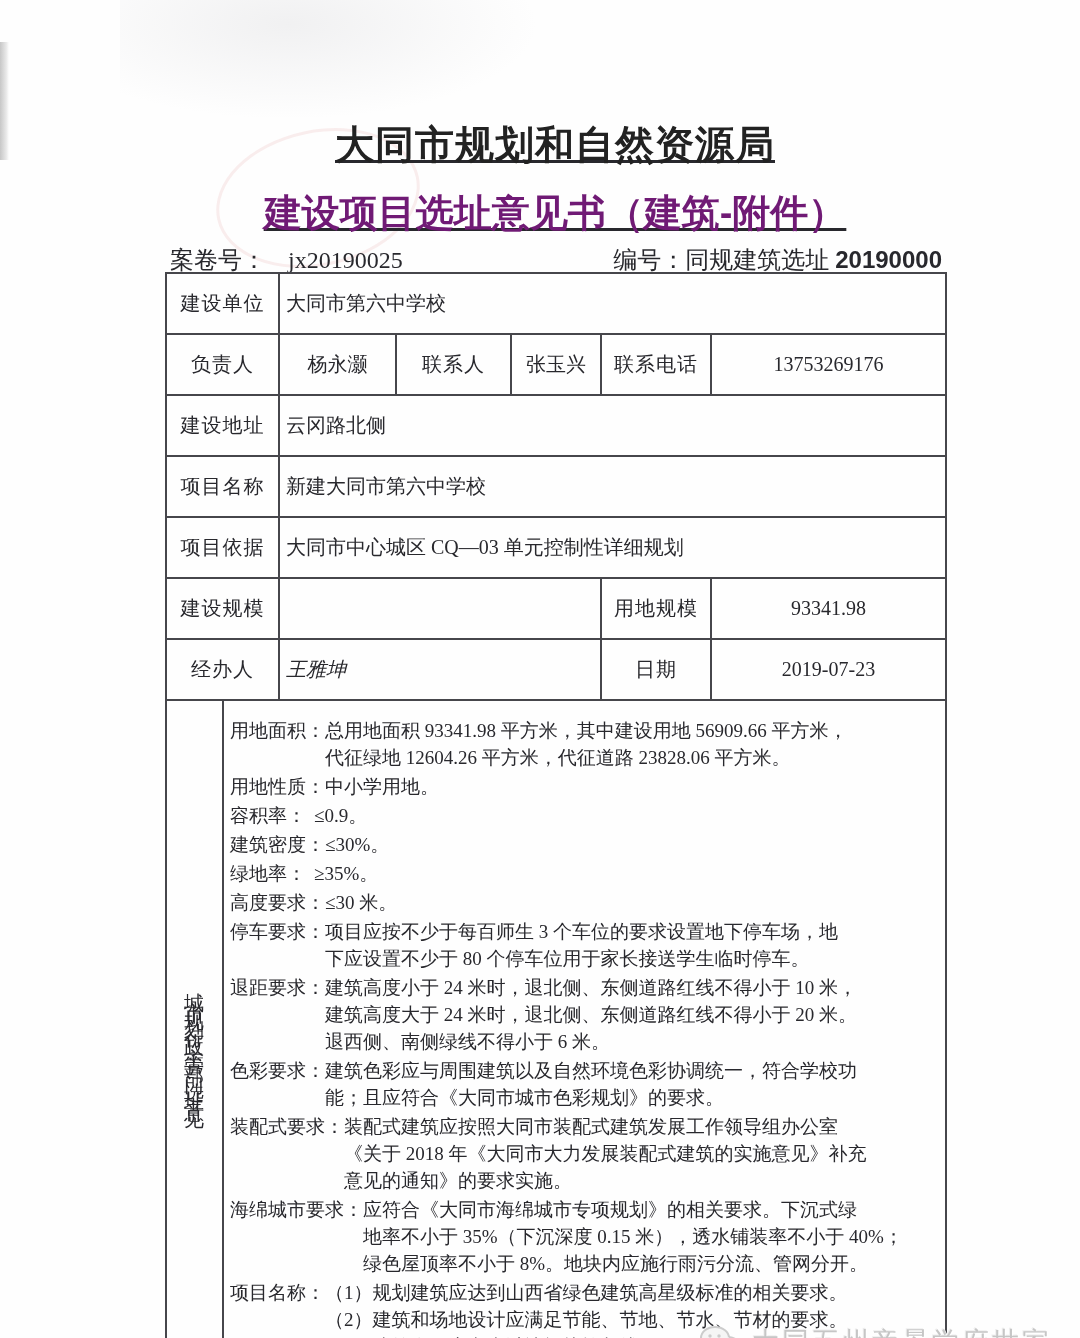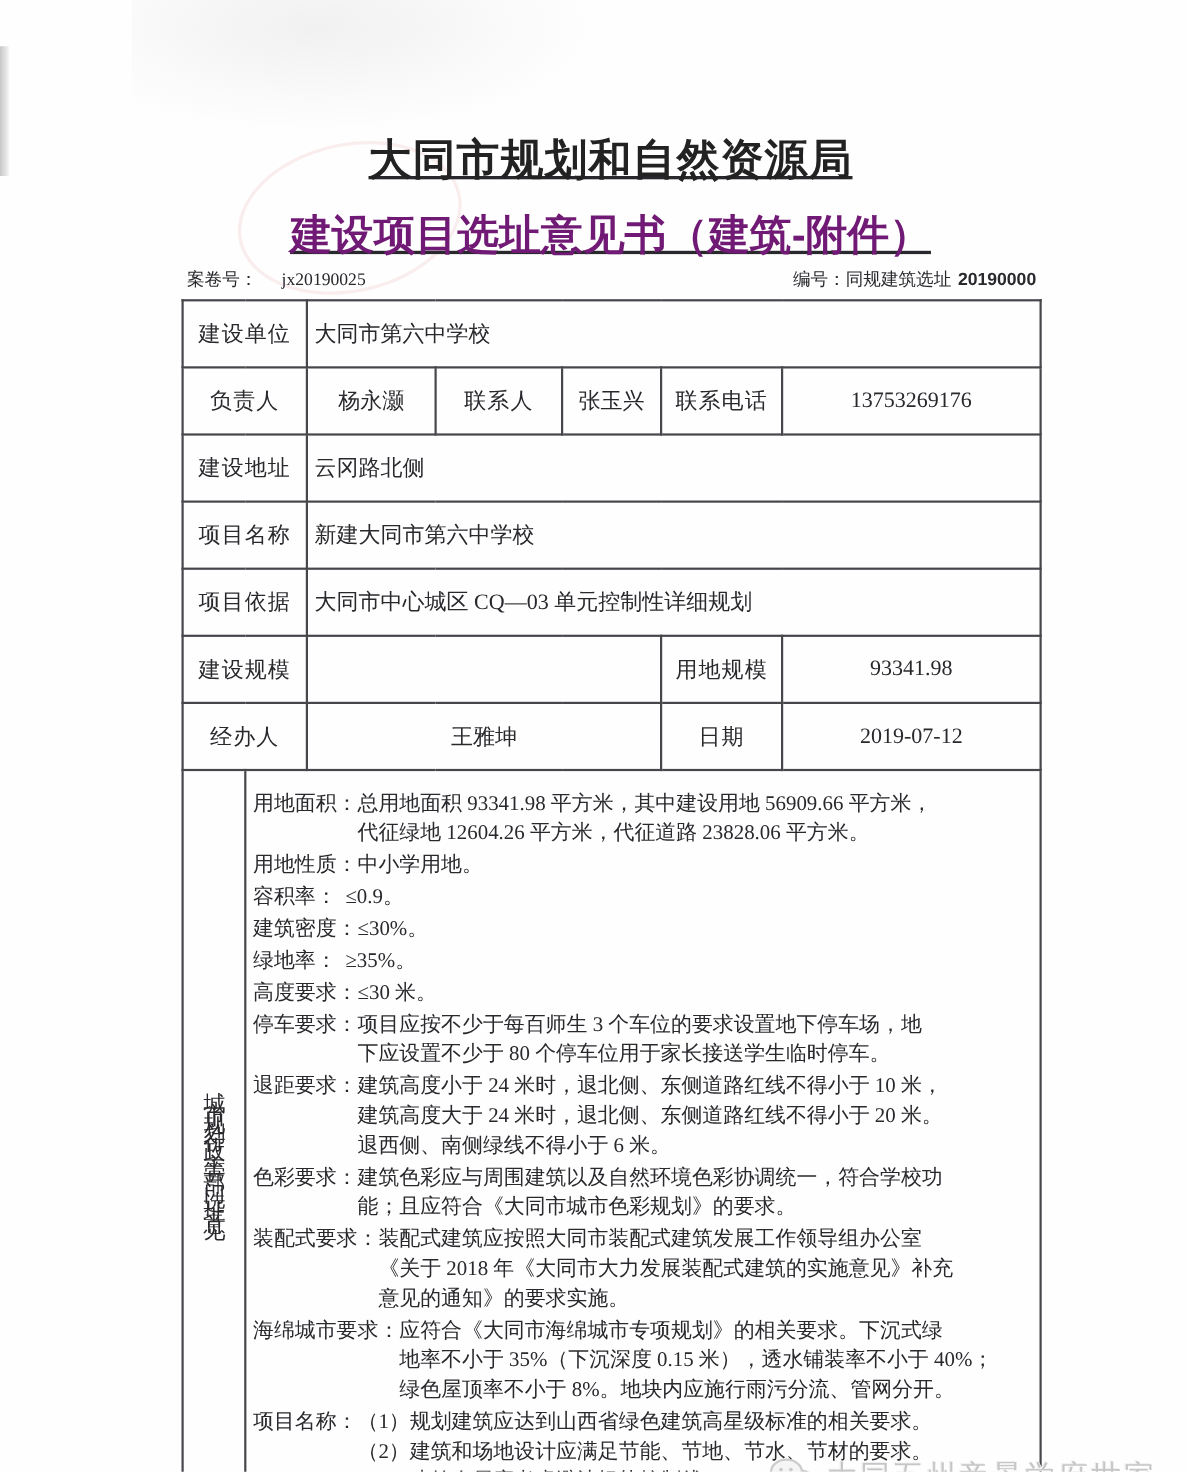--- a/index.html
+++ b/index.html
@@ -34,42 +34,42 @@
     font-weight:bold;font-size:39px;letter-spacing:1px;color:#222;
   }
   .title2{
     font-family:"Liberation Sans","DejaVu Sans",sans-serif;
     font-weight:bold;font-size:38px;letter-spacing:0px;color:#701a75;
     margin-top:16px;
   }
   .meta{
     position:absolute;left:170px;top:244px;width:772px;
     display:flex;justify-content:space-between;align-items:baseline;
-    font-size:16px;
+    font-size:24px;
   }
   .meta .pair{display:flex;align-items:baseline;}
   .meta .case-gap{margin-left:22px;}
   .meta .no-value{margin-left:6px;}
   .meta .no-value b{font-family:"Liberation Sans","DejaVu Sans",sans-serif;}
 
   table.form{
     position:absolute;left:165px;top:272px;
     width:780px;border-collapse:collapse;table-layout:fixed;
   }
   table.form td{
     border:2px solid #46464b;
     font-size:20px;
     padding:16px 6px;
     vertical-align:middle;
     overflow:hidden;
   }
   td.lbl{text-align:center;letter-spacing:1px;}
   td.val{text-align:left;padding-left:14px;}
   td.val-center{text-align:center;}
-  td.val-indent{text-align:center;padding-left:64px;}
+  td.val-indent{text-align:left;padding-left:64px;font-style:italic;}
   tr.r{height:42px;}
   tr.big{height:662px;}
   td.side{
     vertical-align:middle;text-align:center;padding:0;
   }
   .side-inner{
     writing-mode:vertical-rl;text-orientation:upright;
     margin:0 auto;font-size:20px;letter-spacing:9px;line-height:1;
   }
   td.opinion-cell{vertical-align:top;padding:10px 8px 6px 8px;}
@@ -152,21 +152,21 @@
     <tr class="r">
       <td class="lbl" colspan="2">建设规模</td>
       <td class="val" colspan="3"></td>
       <td class="lbl">用地规模</td>
       <td class="val-center">93341.98</td>
     </tr>
     <tr class="r">
       <td class="lbl" colspan="2">经办人</td>
       <td class="val-indent" colspan="3">王雅坤</td>
       <td class="lbl">日期</td>
-      <td class="val-center">2019-07-12</td>
+      <td class="val-center">2019-07-23</td>
     </tr>
     <tr class="big">
       <td class="side">
         <div class="side-inner">城市规划行政主管部门选址意见</div>
       </td>
       <td class="opinion-cell" colspan="6">
         <div id="req-list">
   <div class="req">
     <div class="req-label">用地面积：</div>
     <div class="req-lines">

